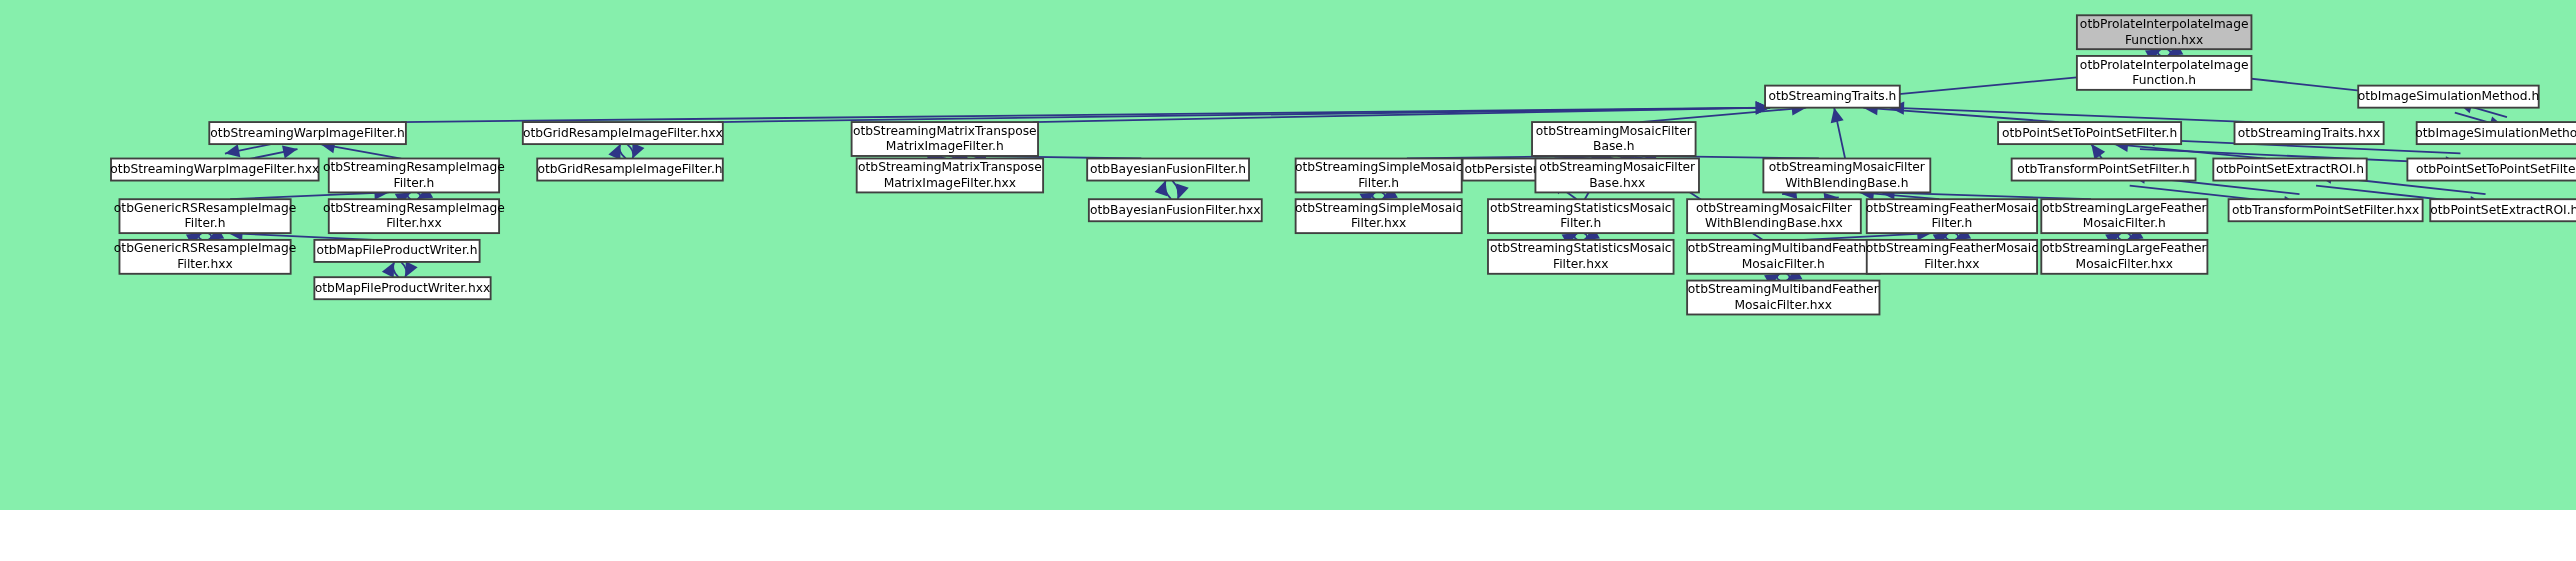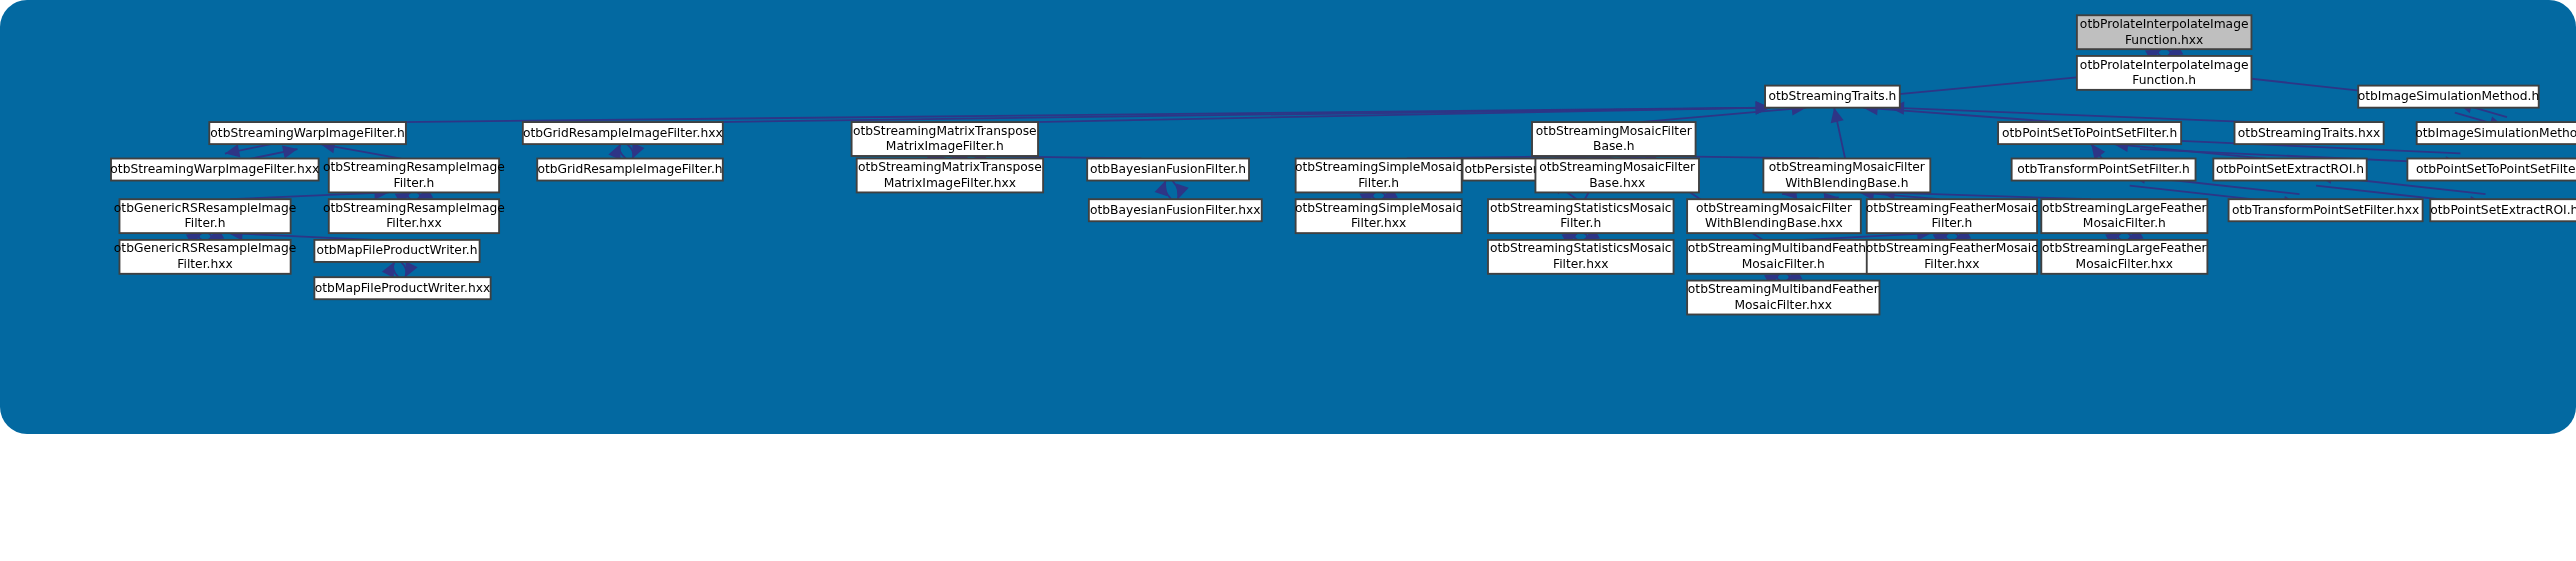--- a/index.html
+++ b/index.html
@@ -1,23 +1,22 @@
 <!DOCTYPE html>
 <html style="font-size:13.6px"><head>
 <meta charset="utf-8">
 <style>
   html, body { margin:0; padding:0; background:#ffffff; }
   body { font-family: "DejaVu Sans", sans-serif; }
   #graph-wrap {
     position: relative;
     width: 2576px;
-    height: 434px;
-    background: #0369a1;
+    height: 510px;
+    background: #86efac;
     overflow: hidden;
-    border-radius: 27px;
   }
   #graph-svg { position:absolute; left:0; top:0; width:2576px; height:562px; }
   .gnode rect {
     fill: #ffffff;
     stroke: #404040;
     stroke-width: 2.2;
   }
   .gnode.highlight rect {
     fill: #bfbfbf;
   }

